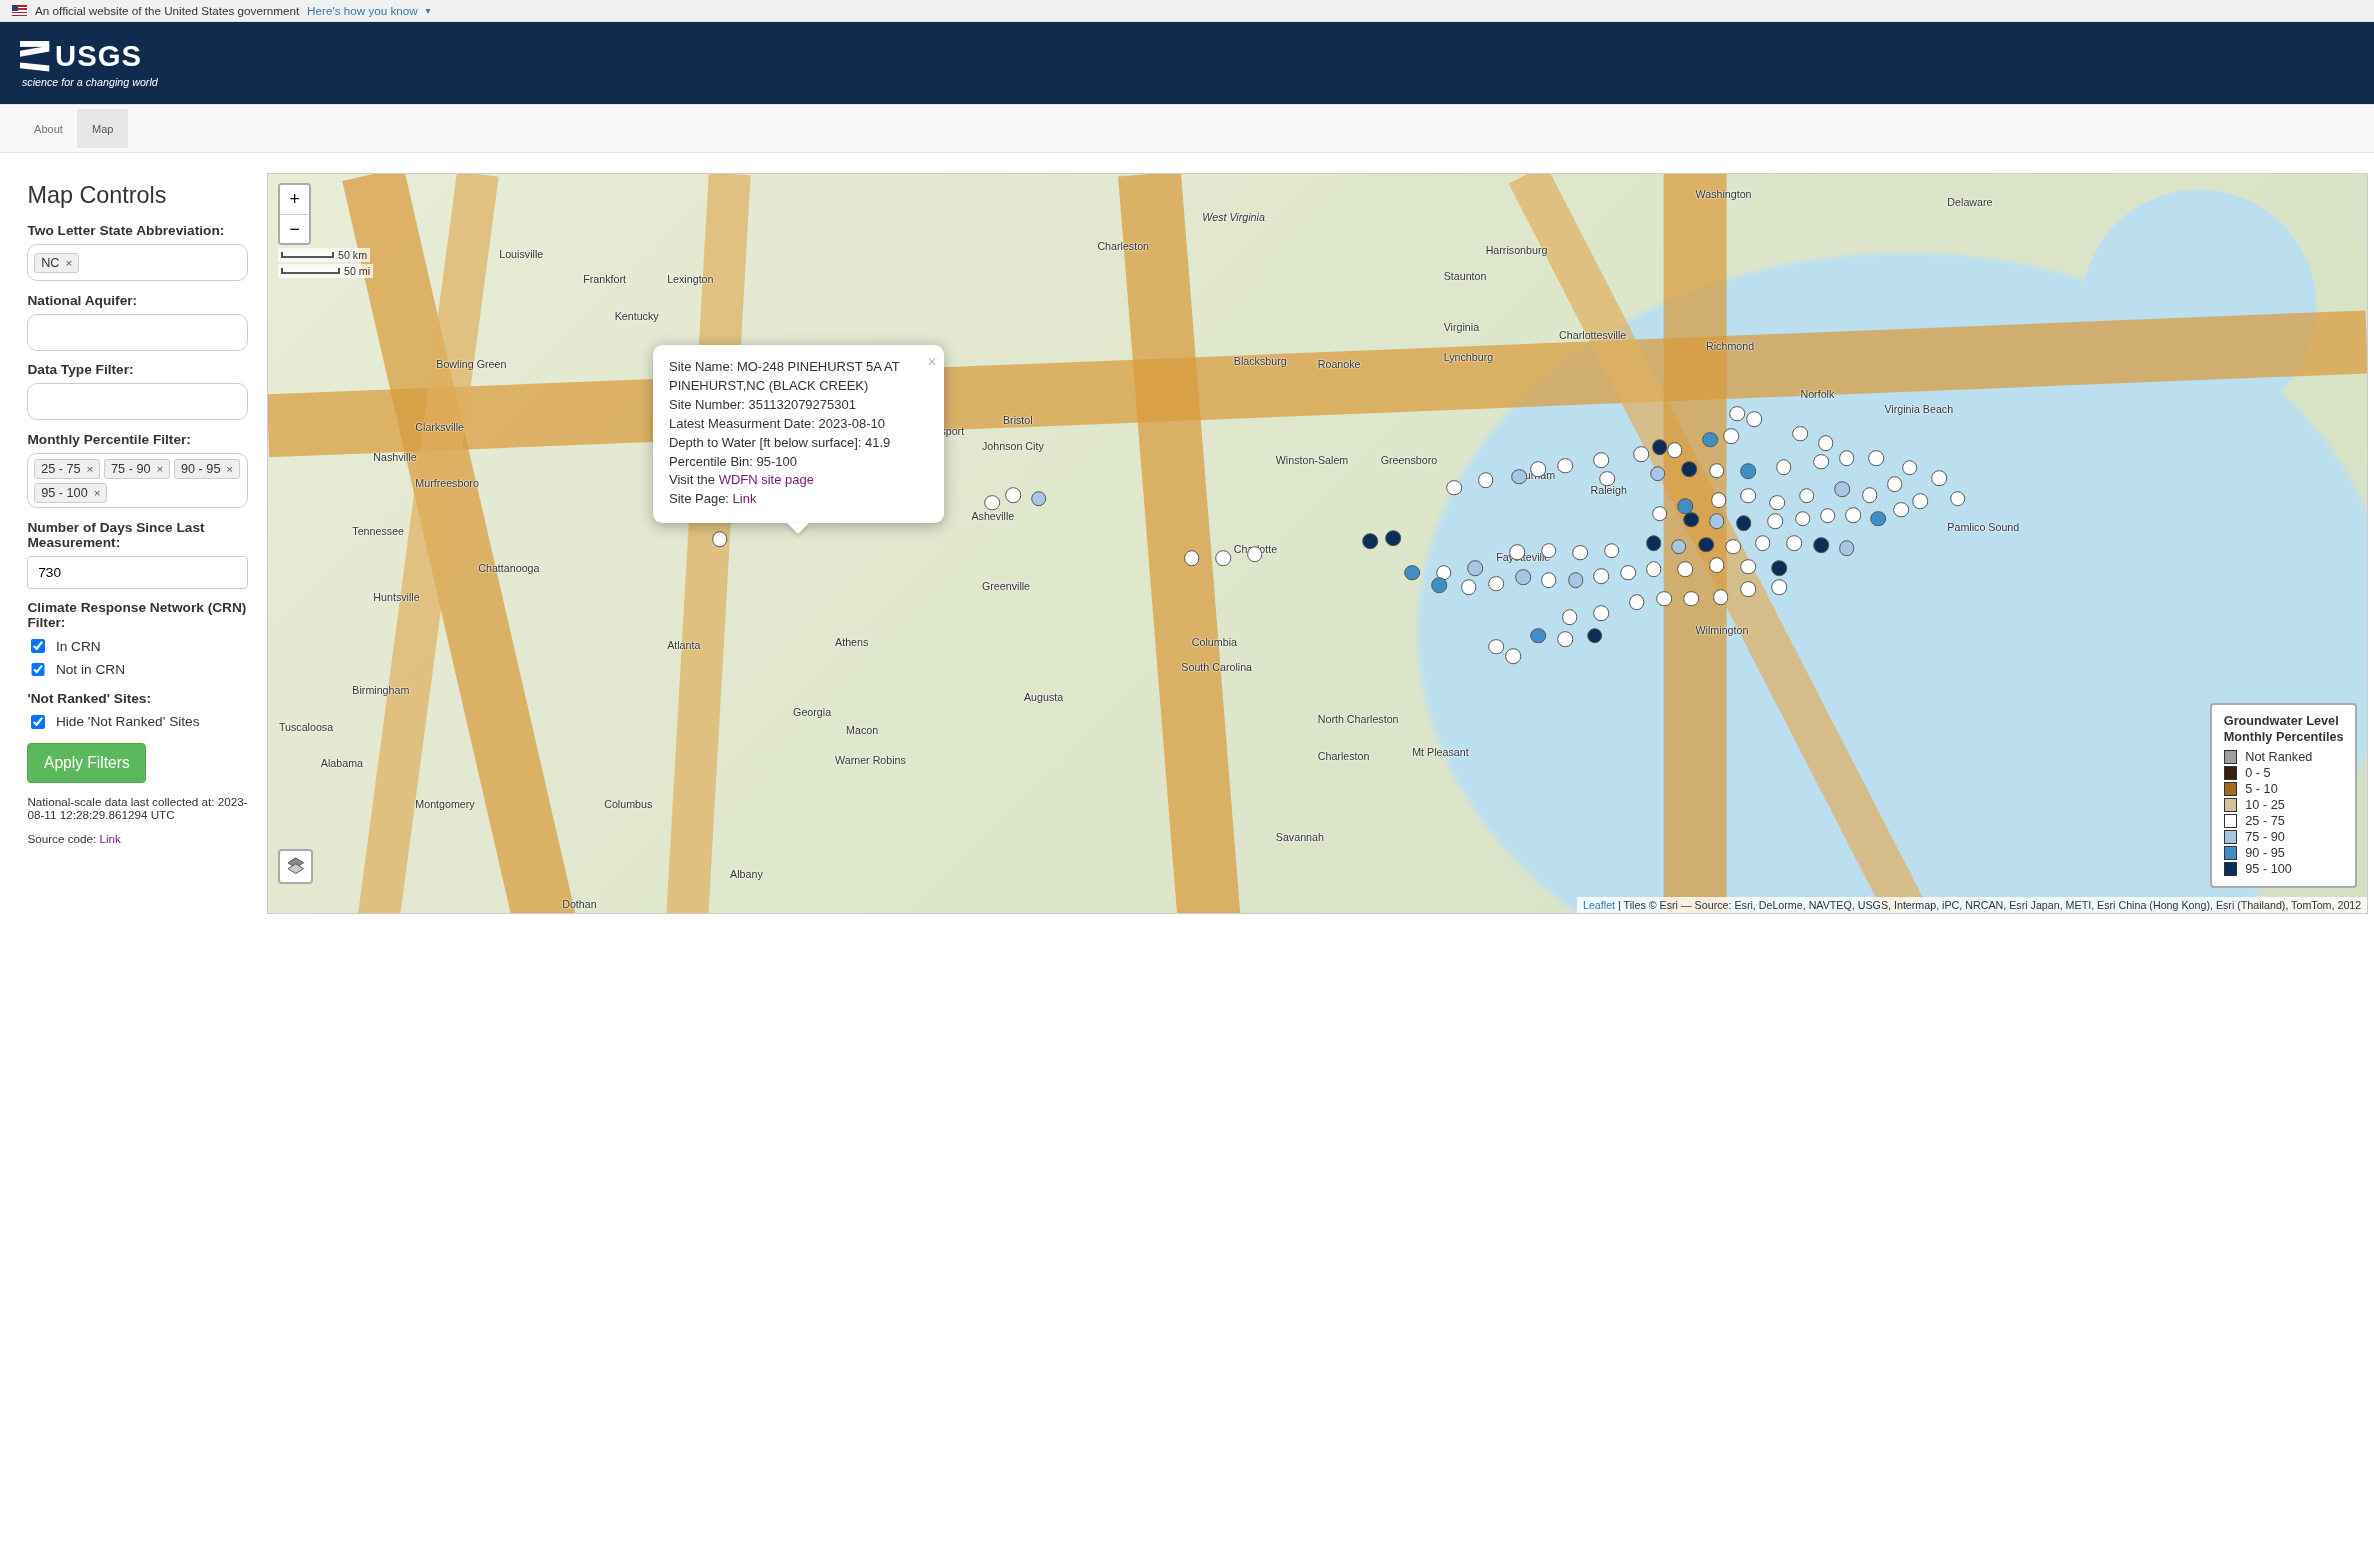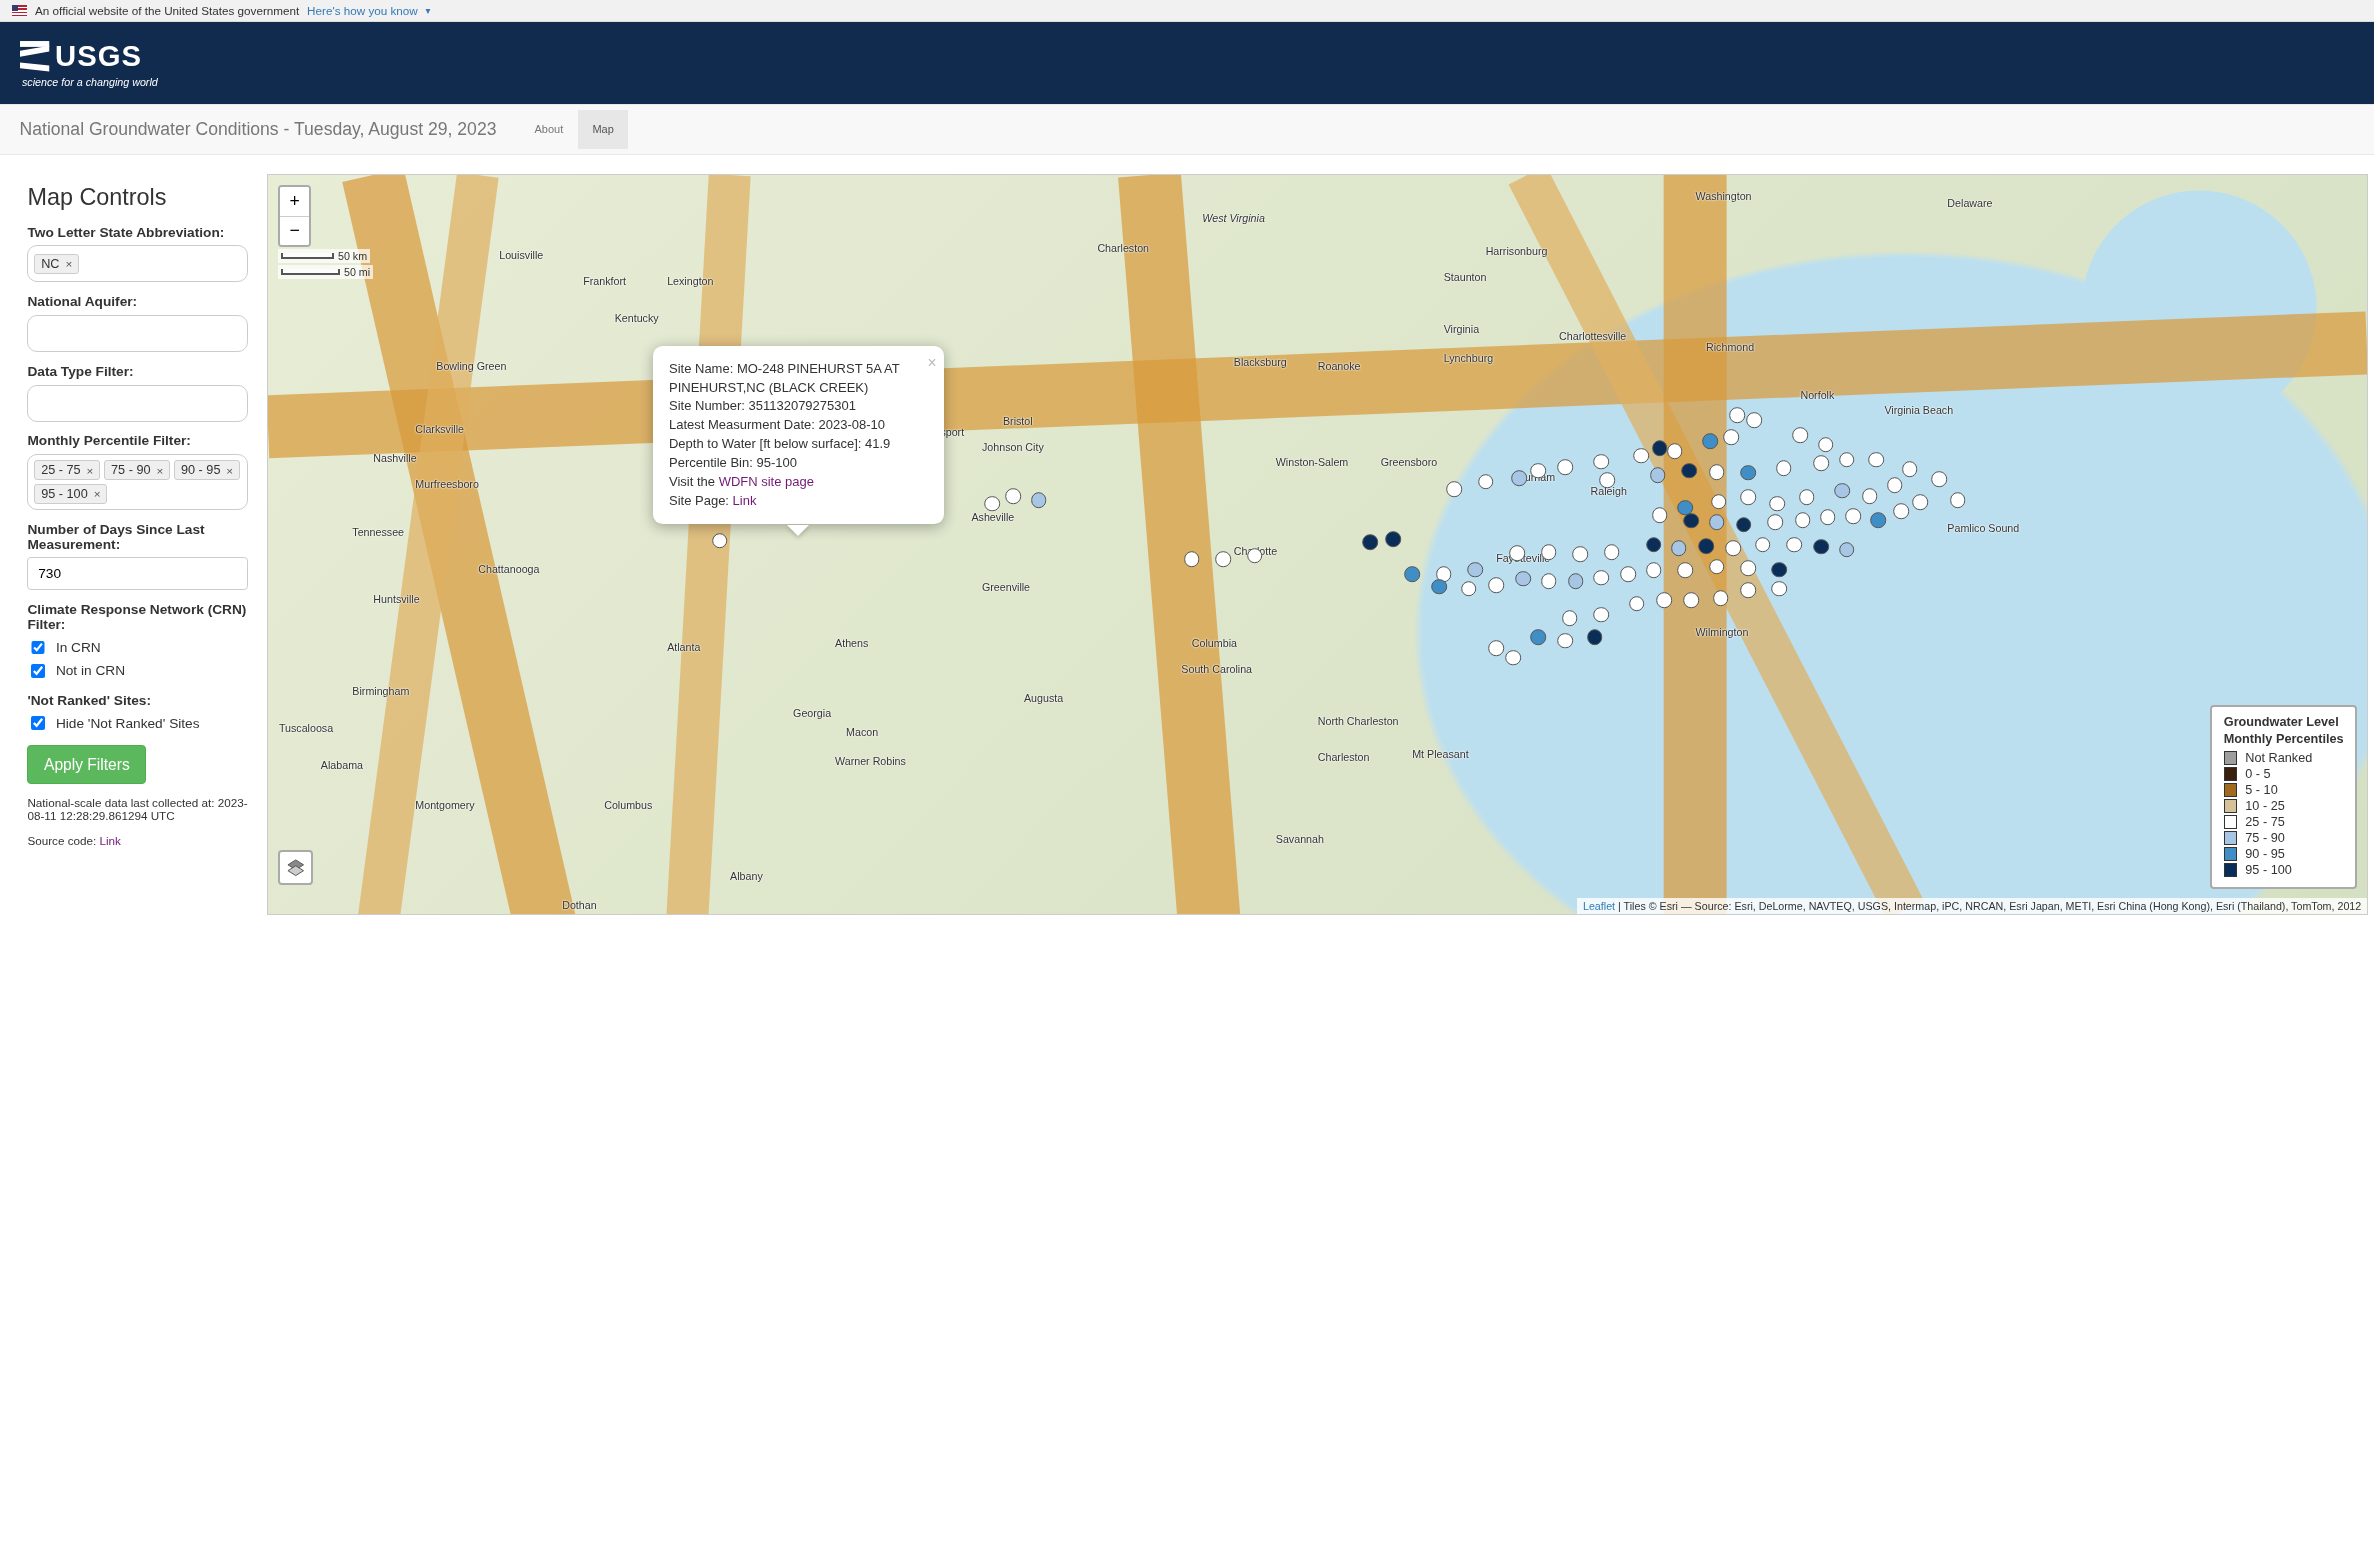--- a/index.html
+++ b/index.html
@@ -223,21 +223,20 @@
       <rect x="0" y="8" width="30" height="6" fill="#fff"></rect>
       <rect x="0" y="18" width="30" height="6" fill="#fff" transform="skewY(-10)"></rect>
       <rect x="0" y="30" width="30" height="6" fill="#fff" transform="skewY(6)"></rect>
       <text x="36" y="34" fill="#fff" font-family="Arial" font-weight="900" font-size="30" letter-spacing="1">USGS</text>
       <text x="2" y="54" fill="#fff" font-family="Arial" font-style="italic" font-size="11">science for a changing world</text>
     </svg>
   </div>
 </div>
 
 <div class="nav-bar">
-  <div class="nav-title">National Groundwater Conditions - Tuesday, August 29, 2023</div>
   <div class="nav-tabs">
     <div class="nav-tab">About</div>
     <div class="nav-tab active">Map</div>
   </div>
 </div>
 
 <div class="main">
 
   <div class="sidebar">
     <h2>Map Controls</h2>

